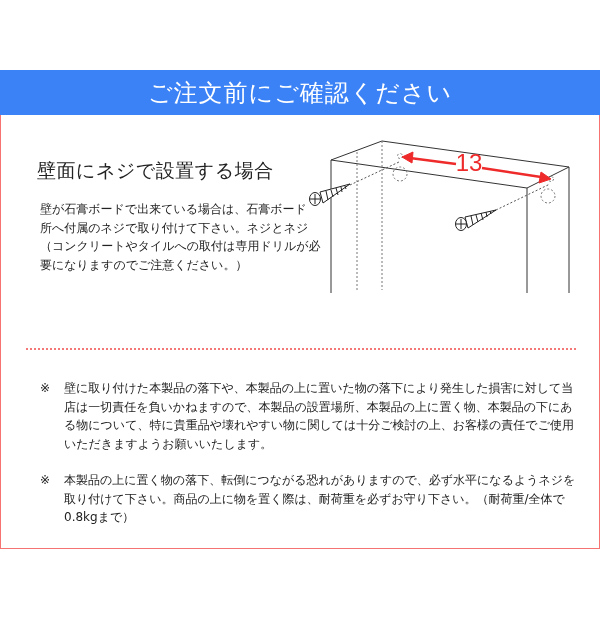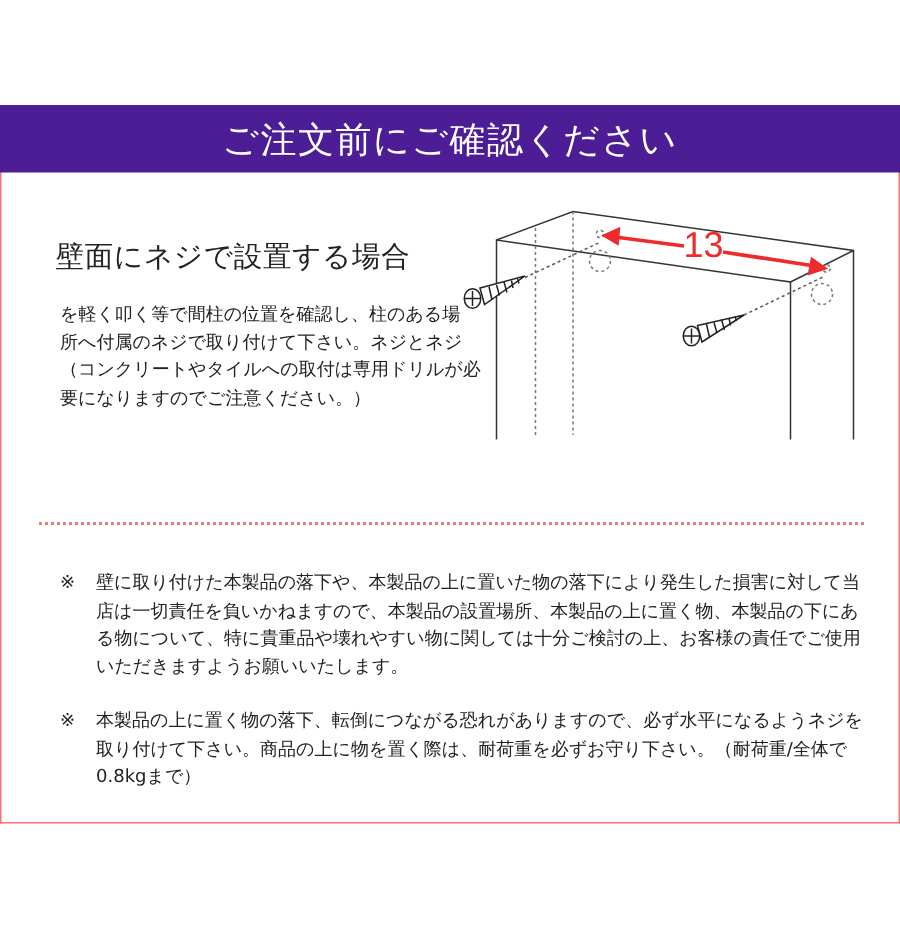--- a/index.html
+++ b/index.html
@@ -8,21 +8,21 @@
       font-family: "DejaVu Sans", "Liberation Sans", sans-serif;
       color: #333333;
     }
     .notice-box {
       position: absolute; left: 0; top: 70px; width: 598px; height: 478px;
       border: 1px solid #f57373; border-top: none;
       box-sizing: content-box;
     }
     .notice-header {
       position: absolute; left: 0; top: 70px; width: 600px; height: 45px;
-      background: #4c1d95;
+      background: #3b82f6;
       display: flex; align-items: center; justify-content: center;
     }
     .notice-header-title {
       color: #ffffff; font-size: 24px; letter-spacing: 1px; font-weight: normal;
     }
     .section-title {
       position: absolute; left: 37px; top: 158px;
       font-size: 19px; color: #222222; letter-spacing: 0.5px; white-space: nowrap; font-family: Liberation Serif, serif;
     }
     .section-body {
@@ -50,21 +50,21 @@
 
 <div class="notice-box"></div>
 
 <div class="notice-header">
   <span class="notice-header-title">ご注文前にご確認ください</span>
 </div>
 
 <div class="section-title">壁面にネジで設置する場合</div>
 
 <div class="section-body">
-  <p>を軽く叩く等で間柱の位置を確認し、柱のある場</p>
+  <p>壁が石膏ボードで出来ている場合は、石膏ボード</p>
   <p>所へ付属のネジで取り付けて下さい。ネジとネジ</p>
   <p>（コンクリートやタイルへの取付は専用ドリルが必</p>
   <p>要になりますのでご注意ください。）</p>
 </div>
 
 <div class="diagram">
   <svg width="290" height="180" viewBox="300 140 290 180" xmlns="http://www.w3.org/2000/svg">
 
     <g stroke="#333" stroke-width="1" fill="none">
       <polyline points="331,309 331,176 527,204 527,309"></polyline>

